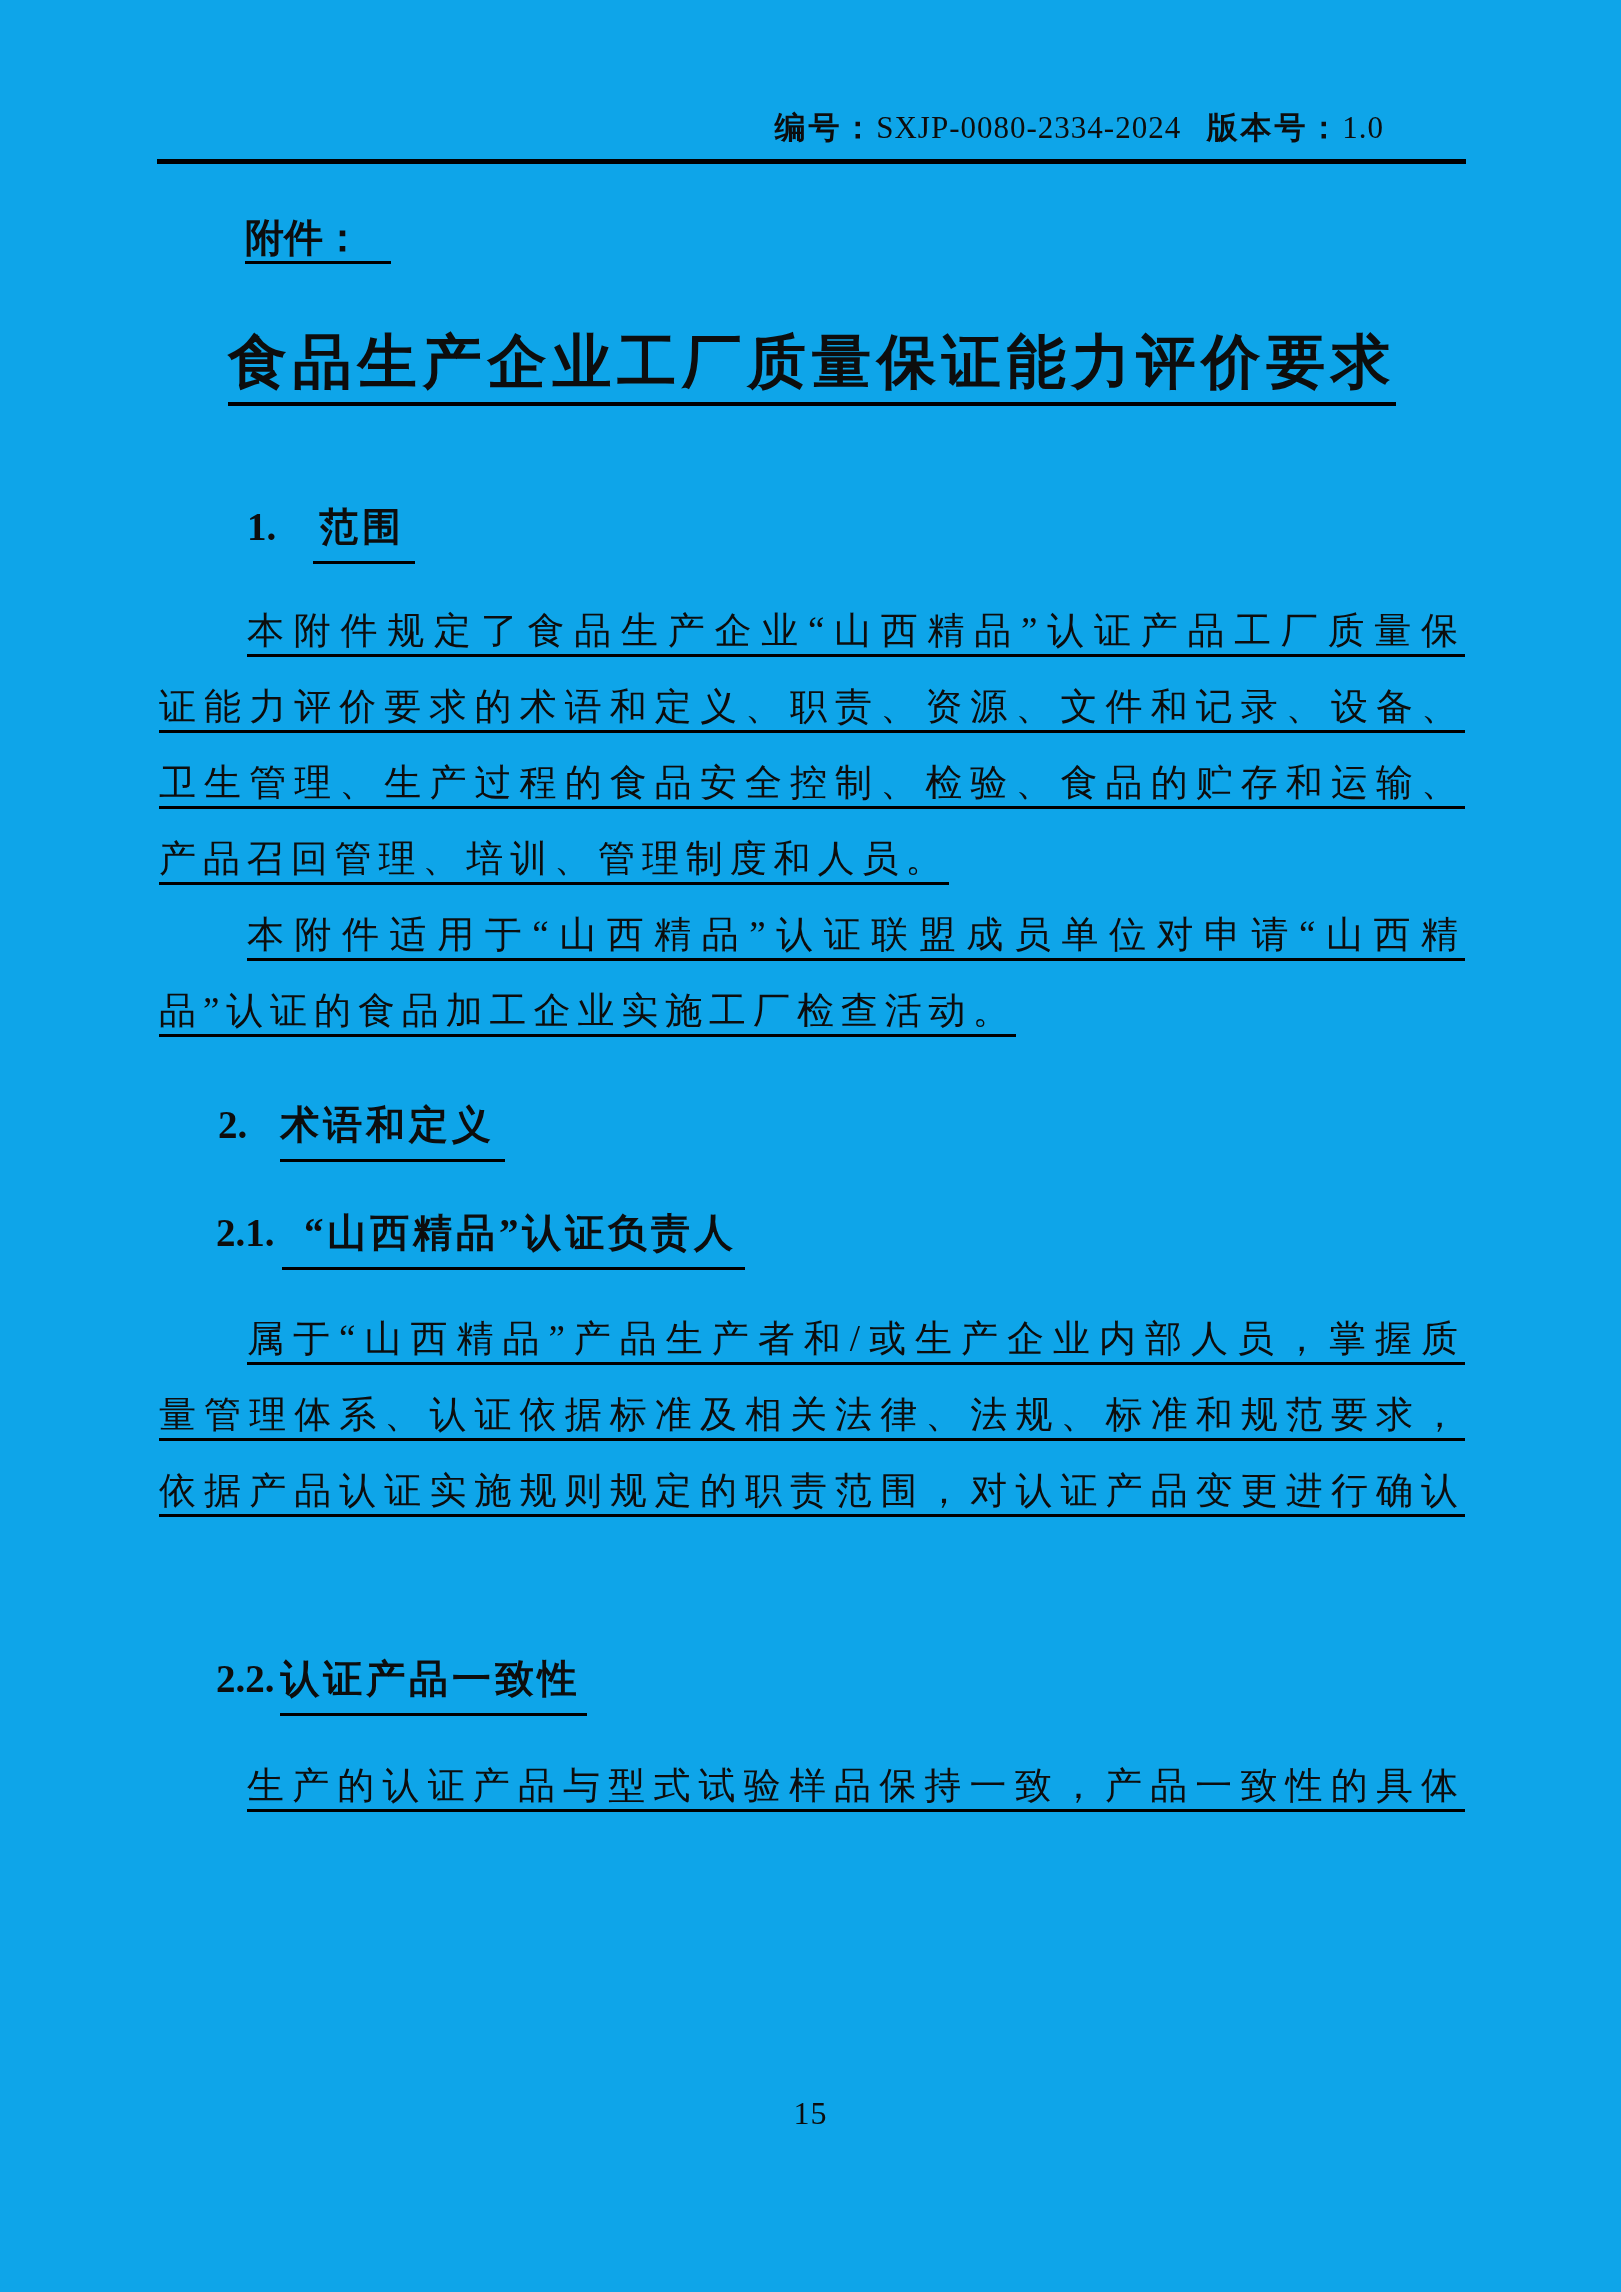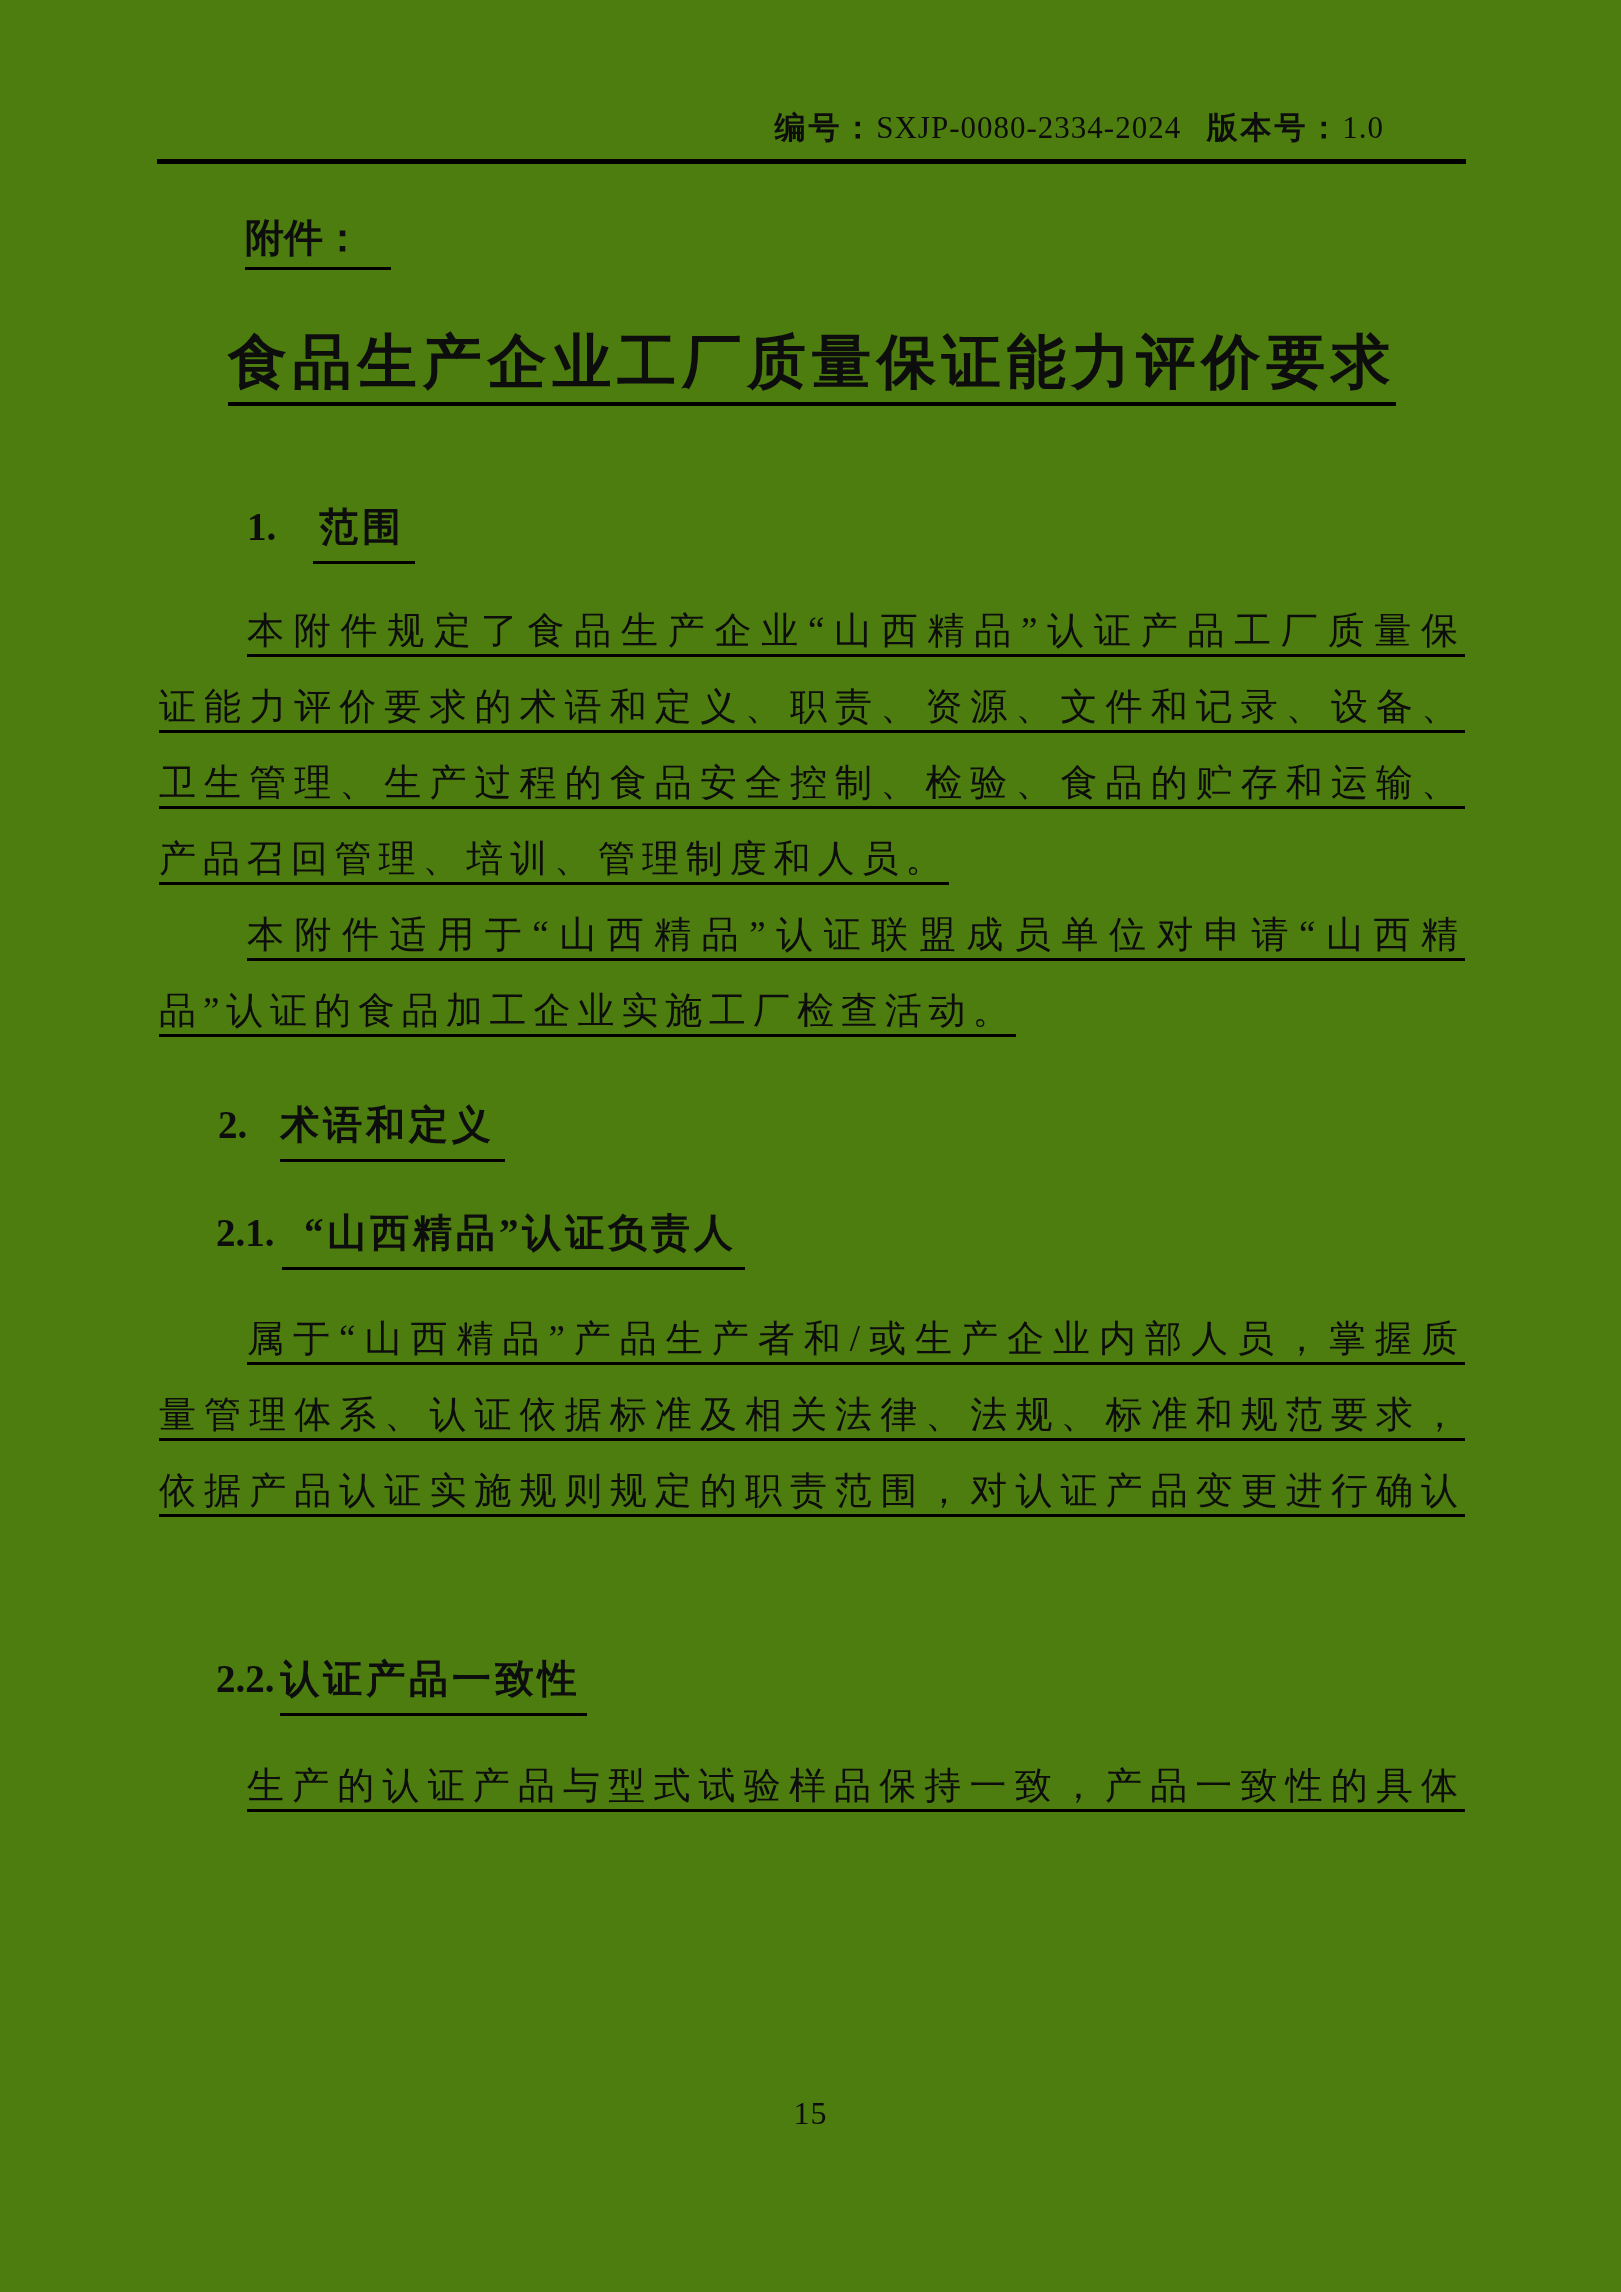--- a/index.html
+++ b/index.html
@@ -1,20 +1,20 @@
 <!DOCTYPE html>
 <html><head>
 <meta charset="utf-8">
 <style>
   html,body{margin:0;padding:0;background:#e8e8e8;}
   .page{
     position:relative;
     width:1621px;height:2293px;
     margin:0 auto;
-    background:#4d7c0f;
+    background:#0ea5e9;
     color:#0d0d0d;
     font-family:"Liberation Serif","DejaVu Serif",serif;
     overflow:hidden;
   }
   .abs{position:absolute;}
 
   
   .doc-header{
     top:108px;right:237px;
     font-size:31px;line-height:39px;
@@ -31,21 +31,21 @@
   .rule{
     top:159px;left:157px;width:1309px;height:4.9px;
     background:#000;
   }
 
   
   .attachment{
     top:214px;left:245px;
     font-size:39px;font-weight:700;line-height:47px;
   }
-  .attachment .u{border-bottom:3.9px solid #000;padding-bottom:8px;padding-right:29px;margin-top:20px;}
+  .attachment .u{border-bottom:3.9px solid #000;padding-bottom:2px;padding-right:29px;margin-top:20px;}
 
   
   .title-wrap{
     top:327px;left:159px;width:1306px;
     text-align:center;
   }
   .doc-title{
     display:inline-block;
     font-size:59px;font-weight:700;
     letter-spacing:5.9px;line-height:71px;

